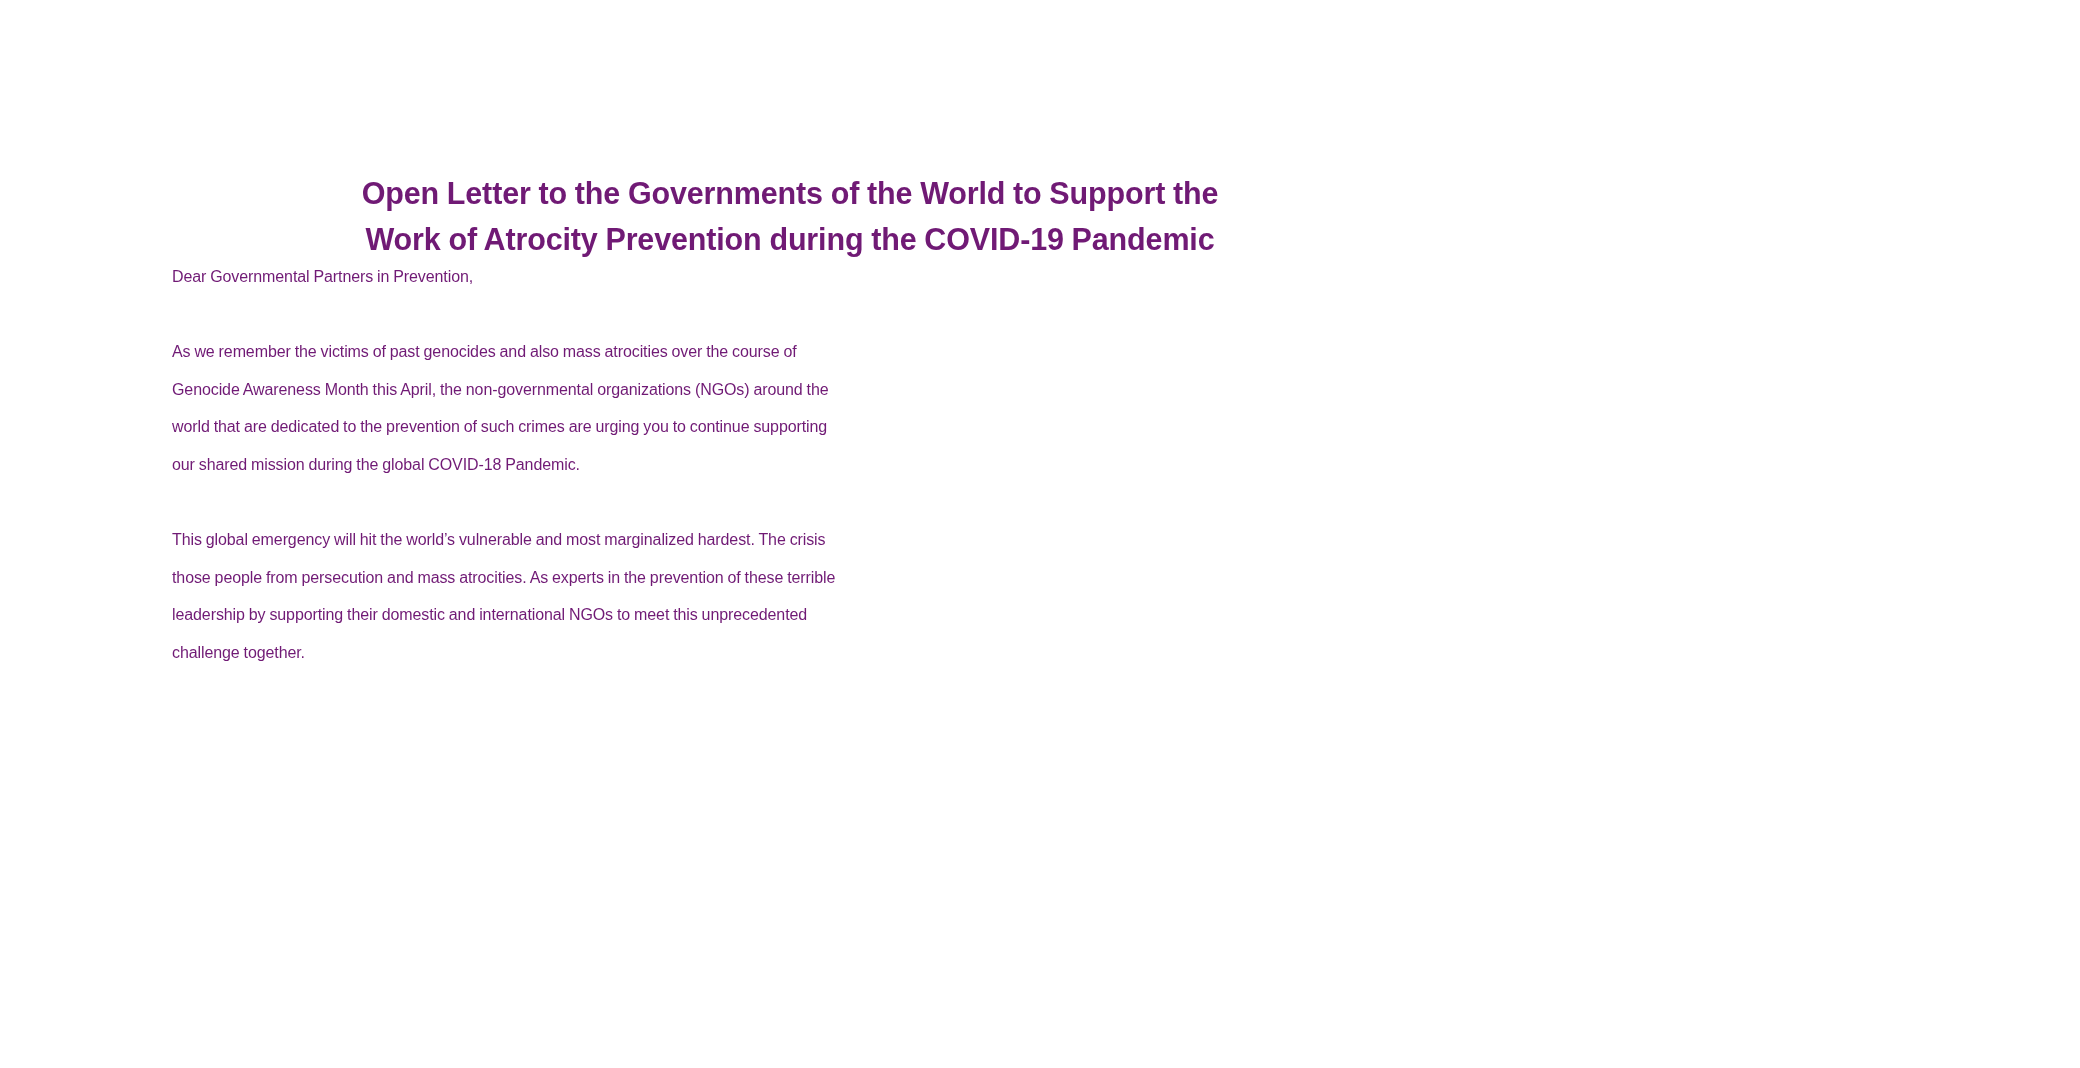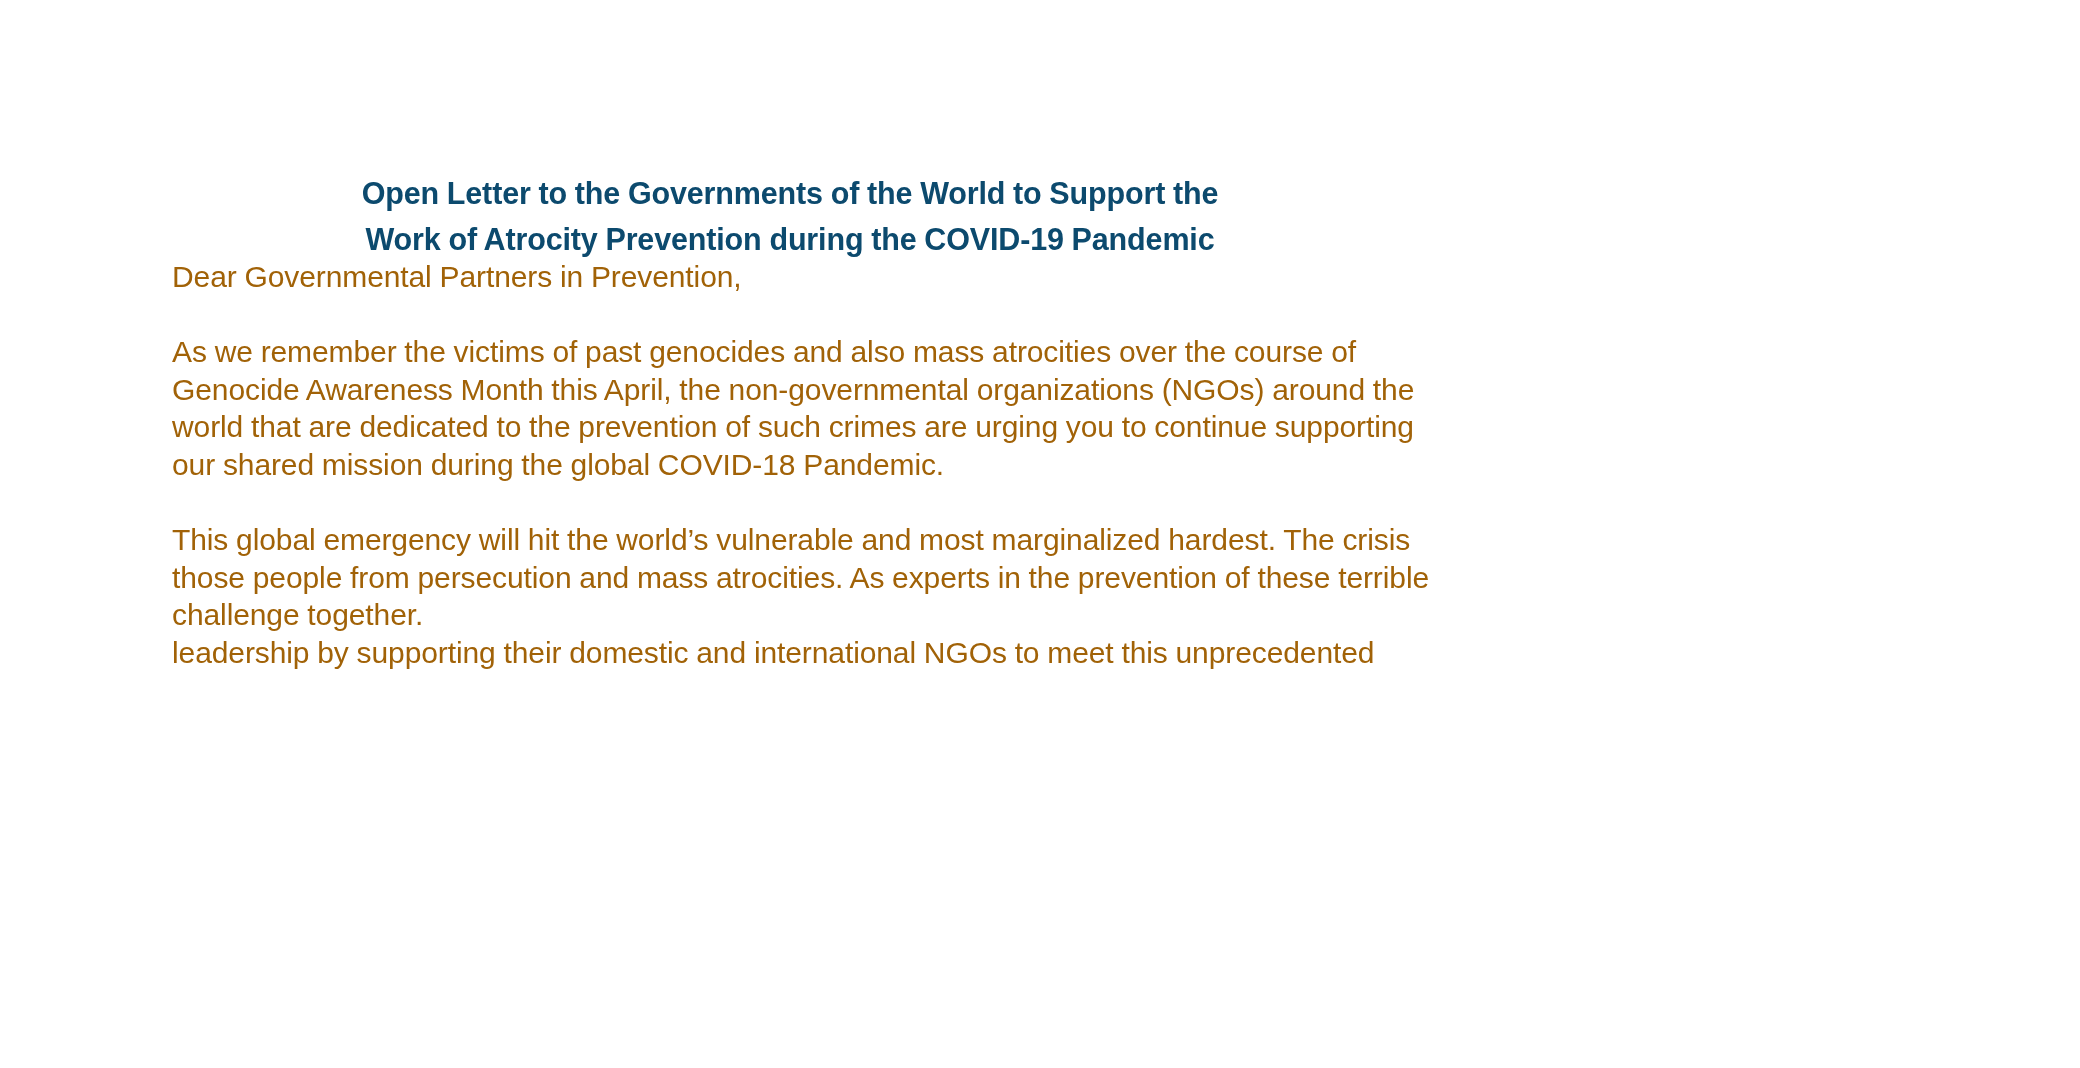--- a/index.html
+++ b/index.html
@@ -28,40 +28,40 @@
   .doc-title {
     position: absolute;
     left: 288px;
     top: 150px;
     width: 1004px;
     text-align: center;
     font-size: 30.5px;
     line-height: 46px;
     font-weight: bold;
     letter-spacing: -0.15px;
-    color: #0c4a6e;
+    color: #701a75;
     word-spacing: -0.5px;
   }
   .doc-title .title-line {
     display: block;
     white-space: nowrap;
   }
 
   
   .body-block {
     position: absolute;
     left: 172px;
     top: 258px;
     width: 1210px;
   }
 
   .para {
-    font-size: 30px;
+    font-size: 16px;
     line-height: 37.6px;
-    color: #a16207;
+    color: #701a75;
     letter-spacing: -0.1px;
     word-spacing: -0.4px;
     margin: 0;
     white-space: normal;
   }
 
   .para .tline {
     display: block;
     white-space: nowrap;
   }
@@ -92,18 +92,18 @@
       <span class="tline">As we remember the victims of past genocides and also mass atrocities over the course of</span>
       <span class="tline">Genocide Awareness Month this April, the non-governmental organizations (NGOs) around the</span>
       <span class="tline">world that are dedicated to the prevention of such crimes are urging you to continue supporting</span>
       <span class="tline">our shared mission during the global COVID-18 Pandemic.</span>
       <span class="spacer-line"></span>
     </p>
 
     <p class="para">
       <span class="tline">This global emergency will hit the world’s vulnerable and most marginalized hardest. The crisis</span>
       <span class="tline">those people from persecution and mass atrocities. As experts in the prevention of these terrible</span>
+      <span class="tline">leadership by supporting their domestic and international NGOs to meet this unprecedented</span>
       <span class="tline">challenge together.</span>
-      <span class="tline">leadership by supporting their domestic and international NGOs to meet this unprecedented</span>
     </p>
 
   </div>
 </div>
 
 </body></html>

